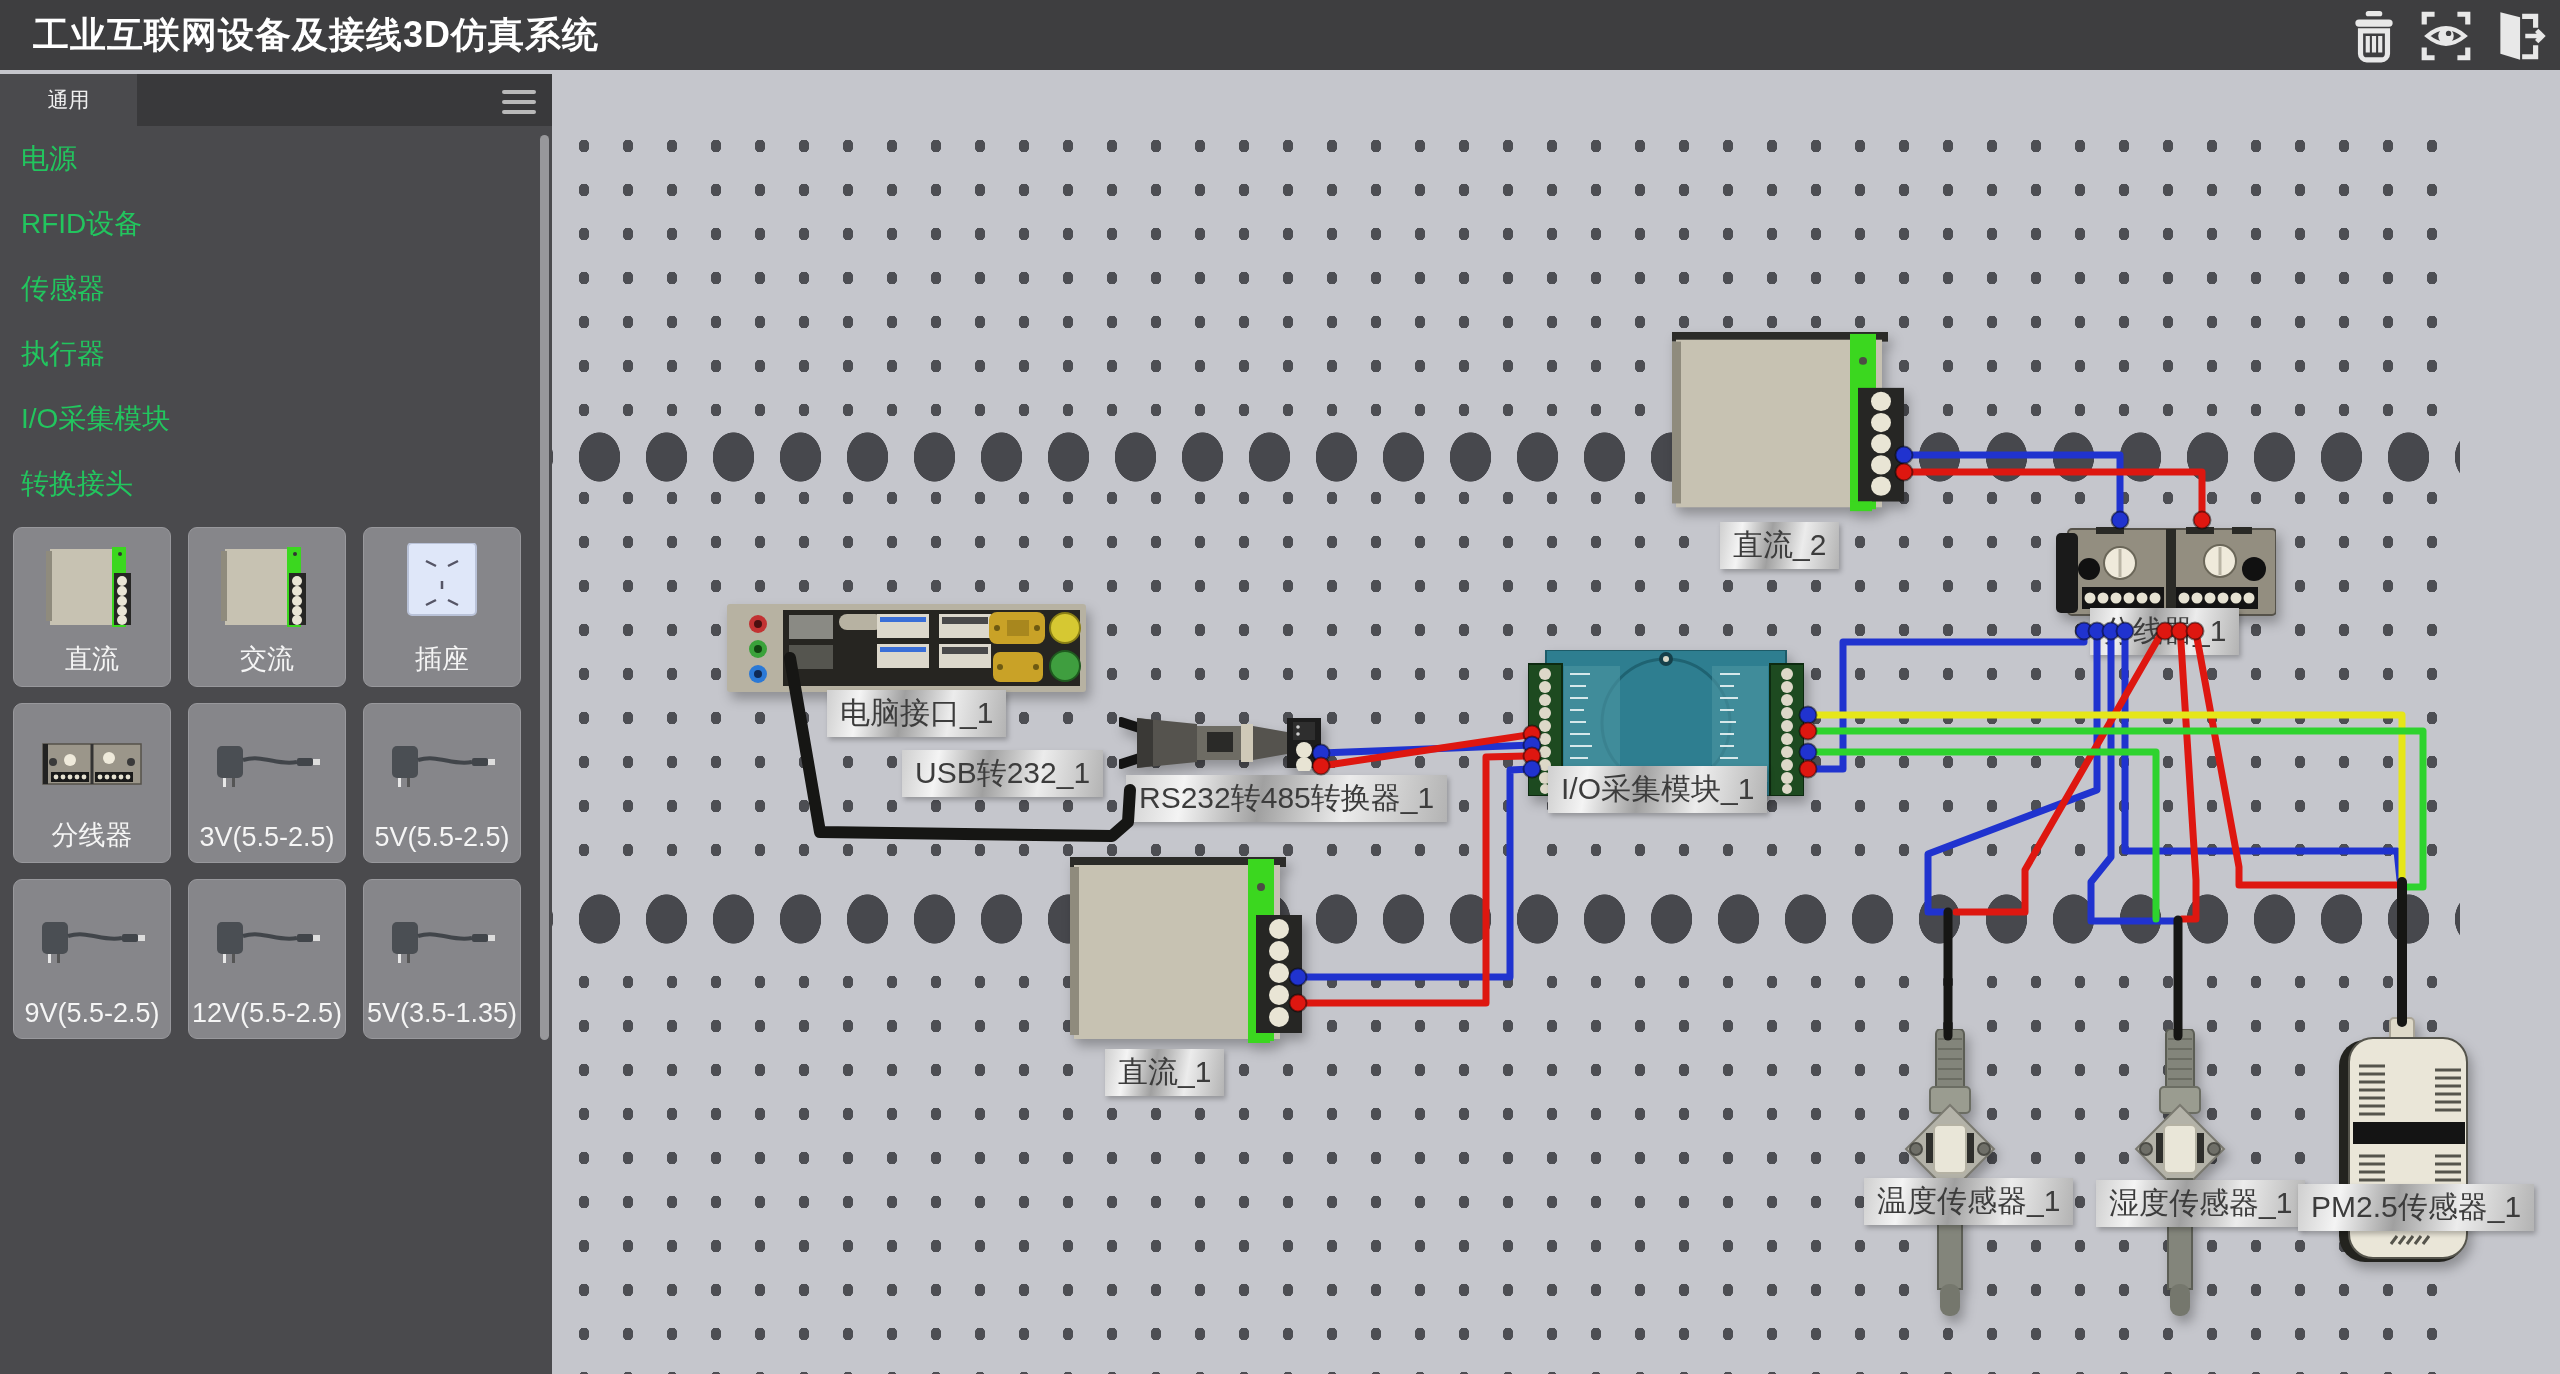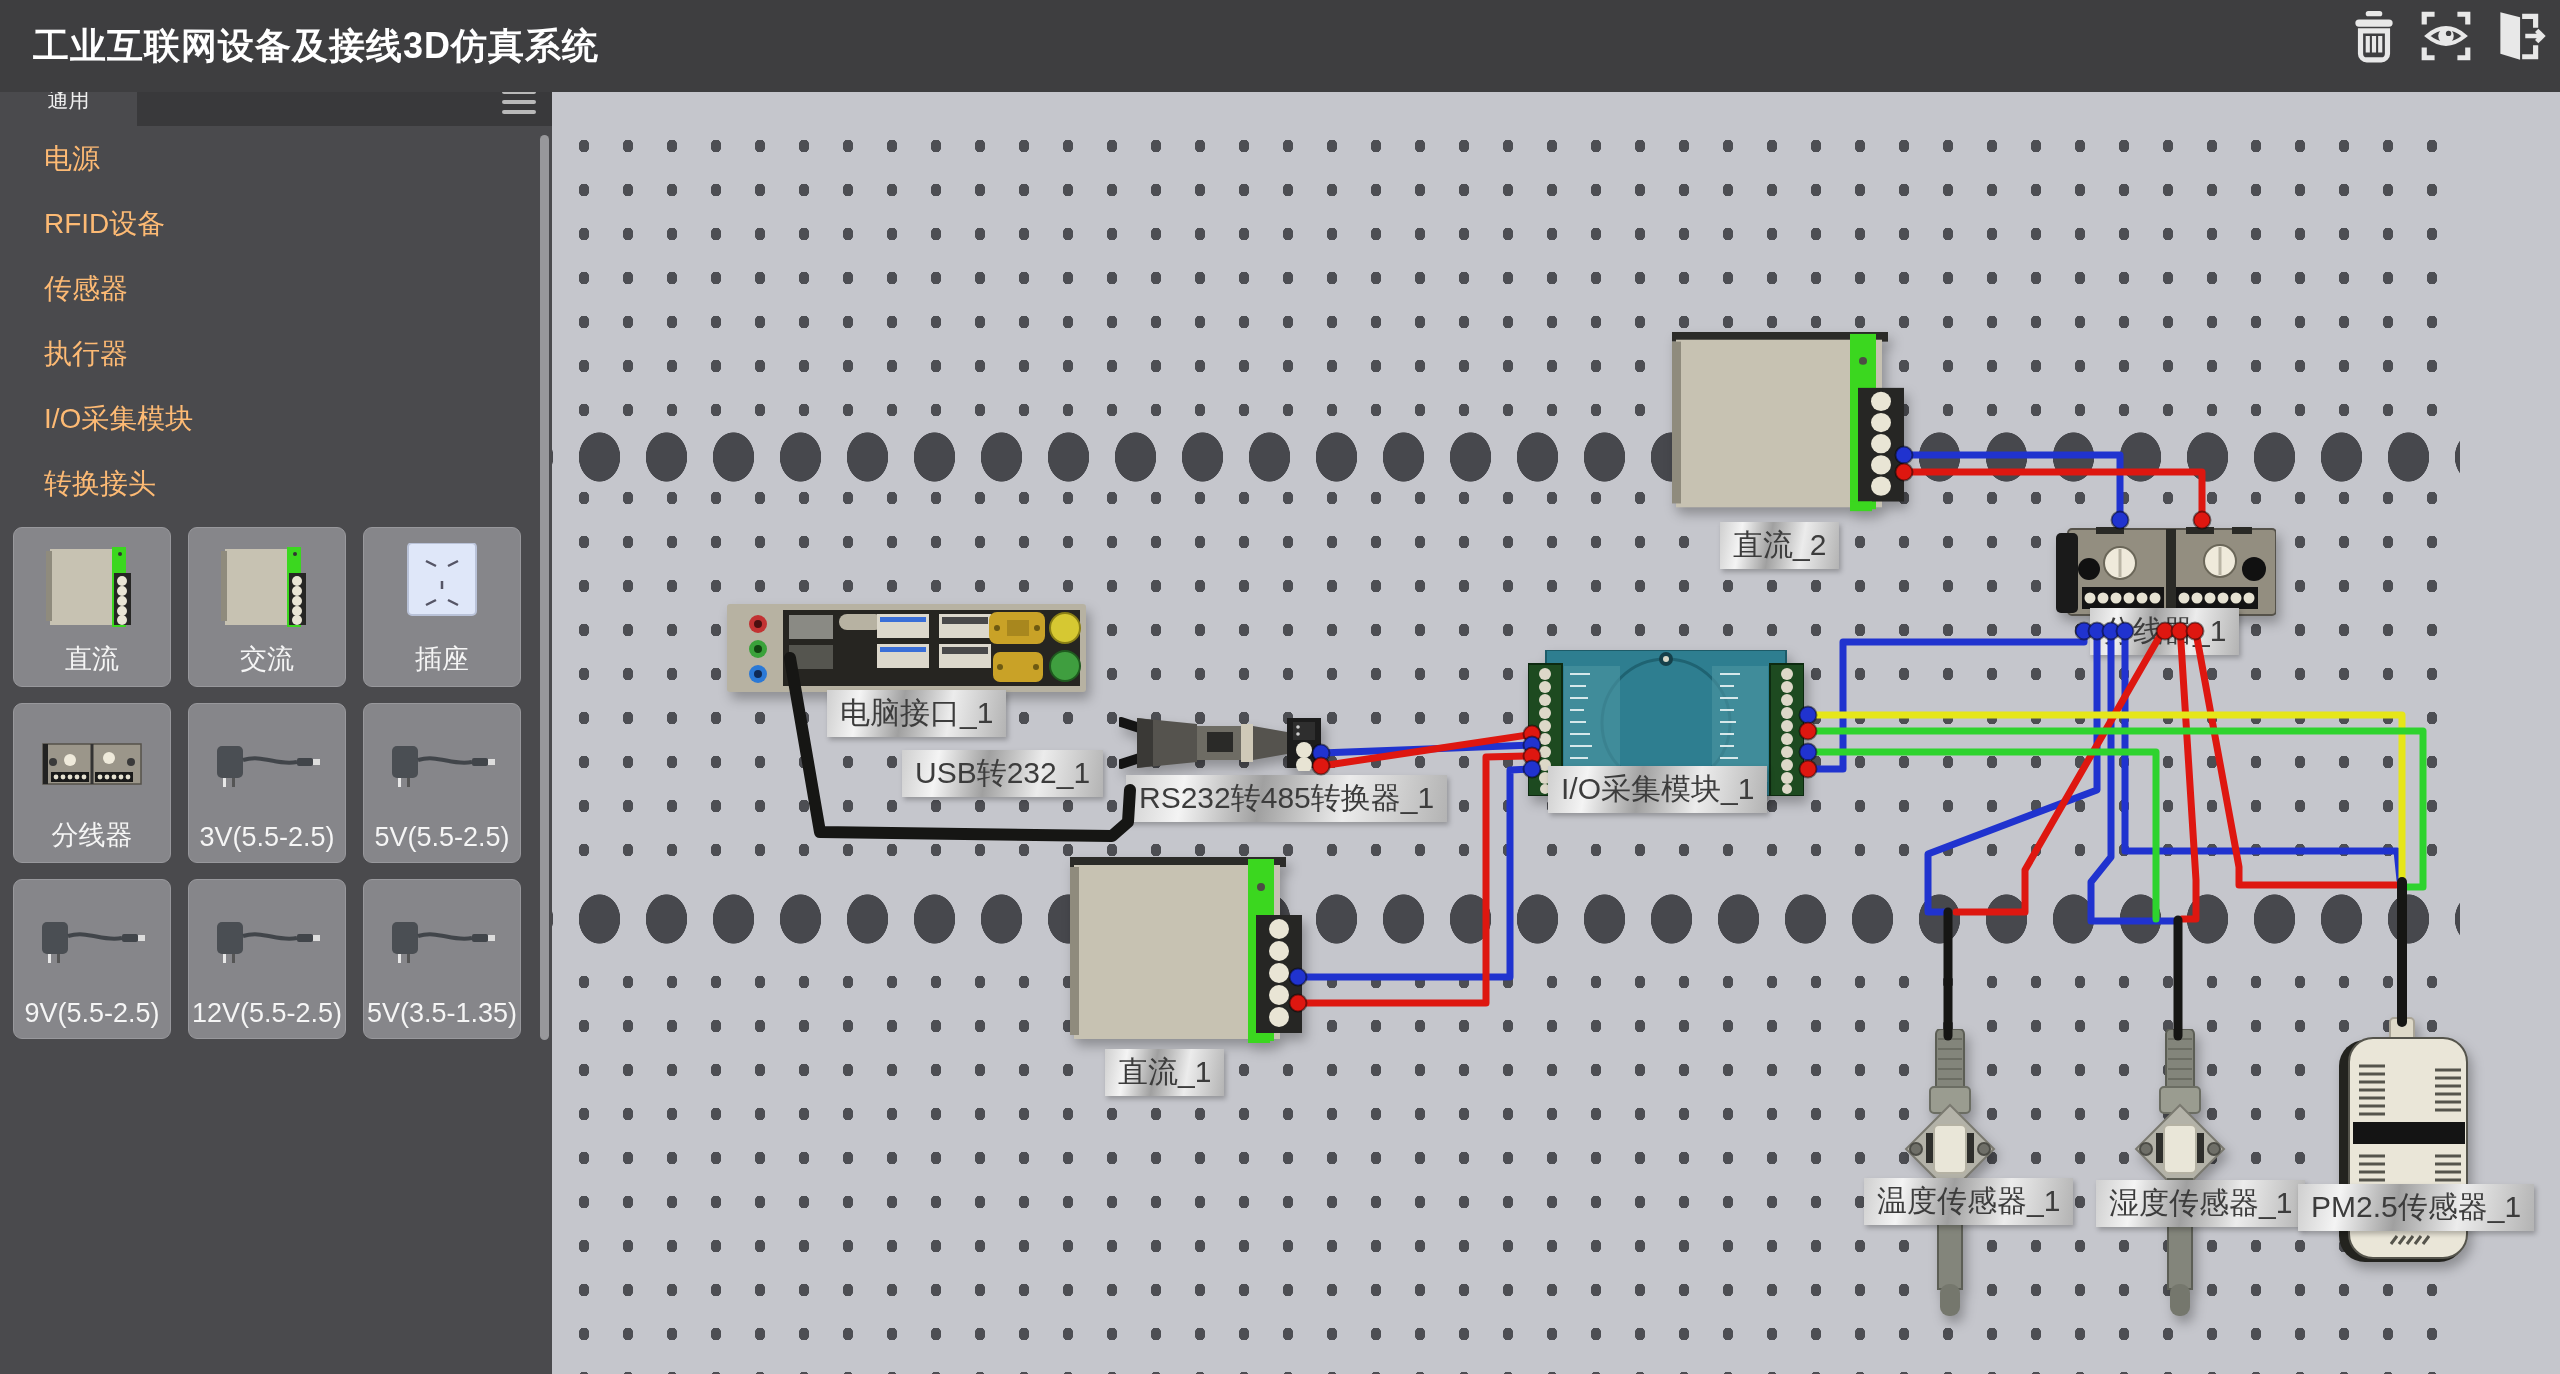--- a/index.html
+++ b/index.html
@@ -1,38 +1,38 @@
 <!DOCTYPE html>
 <html style="--wire-blue: #2033cf; --wire-red: #de1710; --wire-green: #2ed32e; --wire-yellow: #e6e619; --wire-black: #161614; --accent-green: #3bd71f; --module-teal: #2e7e90; --board-bg: #c5c6cc; --topbar-bg: #3e3e40; --sidebar-bg: #4a4a4d; --card-bg: #86868a;"><head>
 <meta charset="utf-8">
 <style>
   * { margin:0; padding:0; box-sizing:border-box; }
   html,body { width:2560px; height:1374px; overflow:hidden; background:#222;
     font-family:"Liberation Sans","DejaVu Sans",sans-serif; }
   #stage { position:relative; width:2560px; height:1374px; background:var(--board-bg,#c5c6cc); }
 
   
-  #topbar { position:absolute; left:0; top:0; width:2560px; height:92px;
+  #topbar { position:absolute; left:0; top:0; width:2560px; height:70px;
     background:var(--topbar-bg,#3e3e40); display:flex; align-items:center; z-index:50; }
   #topbar .title { color:#fff; font-size:36px; font-weight:bold; padding-left:33px; letter-spacing:1px; }
   #topbar .tools { position:absolute; right:14px; top:8px; display:flex; gap:16px; }
   #topbar .tools .tbtn { width:56px; height:56px; cursor:pointer; }
   #topbar .tools svg { width:56px; height:56px; }
 
   
   #sidebar { position:absolute; left:0; top:74px; width:552px; height:1300px;
     background:var(--sidebar-bg,#4a4a4d); z-index:40; }
   #tabrow { position:absolute; left:0; top:0; width:552px; height:52px; background:#39393b; }
   #tab-common { position:absolute; left:0; top:0; width:137px; height:52px; background:var(--sidebar-bg,#4a4a4d);
     color:#efefef; font-size:21px; display:flex; align-items:center; justify-content:center; cursor:pointer; }
   #hamburger { position:absolute; right:16px; top:10px; width:34px; height:34px; cursor:pointer; }
   #hamburger span { display:block; width:34px; height:4px; background:#b9b9b9; margin-top:6px; border-radius:2px; }
 
   #cat-list { position:absolute; left:0; top:52px; width:540px; }
-  .cat { height:65px; line-height:65px; color:#fdba74; font-size:28px; cursor:pointer;margin-left:44px; }
+  .cat { height:65px; line-height:65px; padding-left:21px; color:#22c55e; font-size:28px; cursor:pointer; }
 
   #comp-grid { position:absolute; left:13px; top:453px; width:526px;
     display:grid; grid-template-columns:repeat(3,158px); gap:16px 17px; }
   .card { width:158px; height:160px; background:var(--card-bg,#86868a); border:1px solid #98989c;
     border-radius:9px; display:flex; flex-direction:column; align-items:center; cursor:pointer; }
   .card .thumb { flex:1; display:flex; align-items:center; justify-content:center; padding-top:6px; }
   .card .card-label { color:#f5f5f5; font-size:27px; margin-bottom:9px; white-space:nowrap; }
 
   #scrollbar { position:absolute; right:3px; top:61px; width:9px; height:905px;
     background:#98989b; border-radius:5px; cursor:pointer; }

